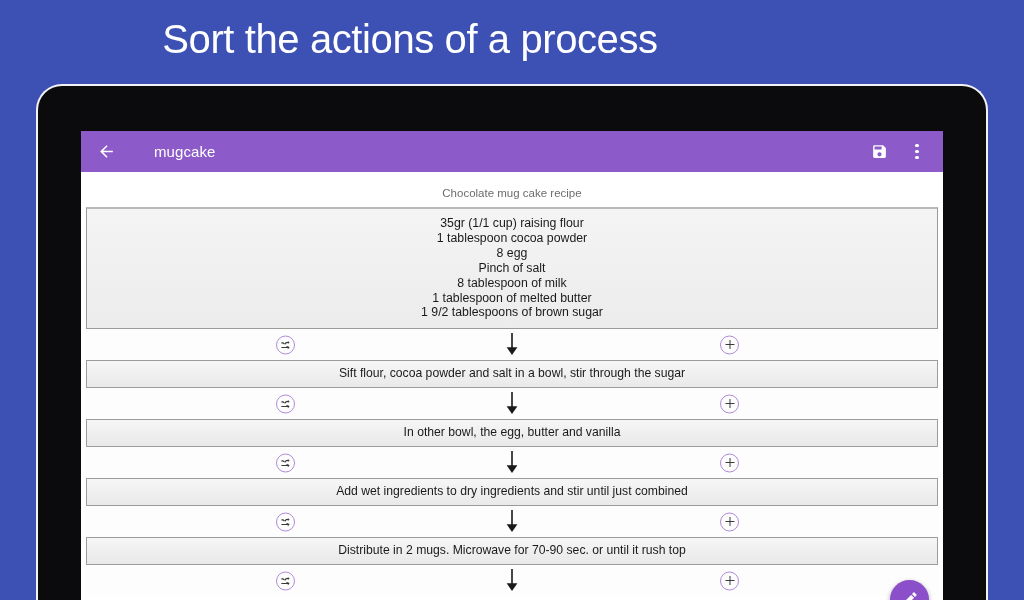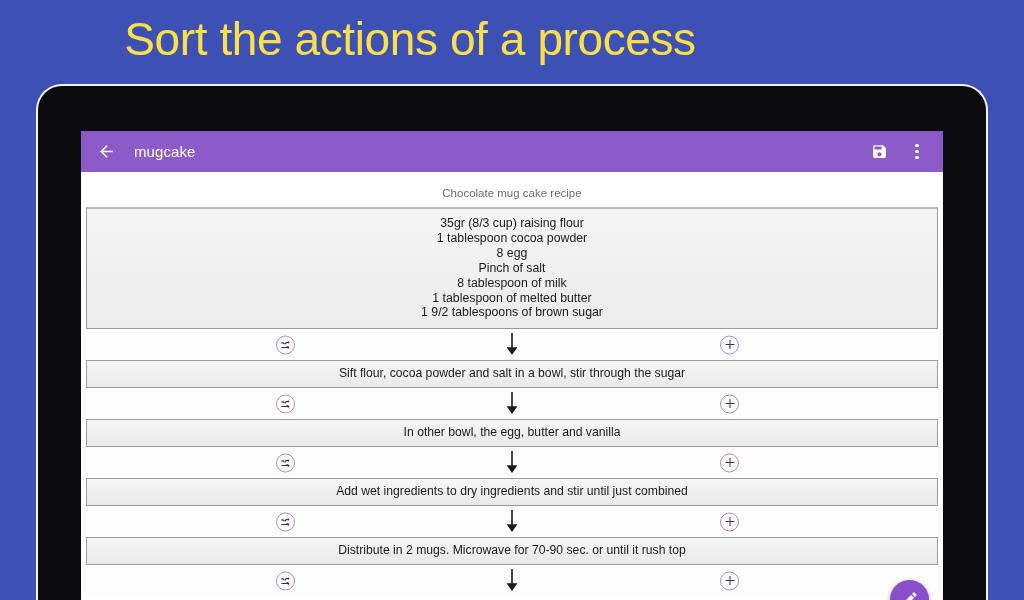--- a/index.html
+++ b/index.html
@@ -16,22 +16,22 @@
     position: relative;
   }
 
   
   .promo-title {
     position: absolute;
     top: 8px;
     left: 0;
     width: 820px;
     text-align: center;
-    color: #fde047;
-    font-size: 46px;
+    color: #ffffff;
+    font-size: 40px;
     font-weight: 400;
     letter-spacing: -0.4px;
     line-height: 62px;
     white-space: nowrap;
   }
 
   
   .device-frame {
     position: absolute;
     left: 36px;
@@ -56,20 +56,21 @@
   }
 
   
   .app-bar {
     height: 41px;
     background: #8d5bc9;
     display: flex;
     align-items: center;
     padding: 0 11px 0 10px;
     position: relative;
+    gap: 20px;
   }
 
   .appbar-btn {
     width: 30px;
     height: 30px;
     display: flex;
     align-items: center;
     justify-content: center;
     flex: none;
   }
@@ -227,21 +228,21 @@
     </div>
 
     <div class="content">
 
       <div class="recipe-subtitle">Chocolate mug cake recipe</div>
 
       <div class="panel-wrap">
 
         <div class="card">
           <div class="ingredients">
-            <div>35gr (8/3 cup) raising flour</div>
+            <div>35gr (1/1 cup) raising flour</div>
             <div>1 tablespoon cocoa powder</div>
             <div>8 egg</div>
             <div>Pinch of salt</div>
             <div>8 tablespoon of milk</div>
             <div>1 tablespoon of melted butter</div>
             <div>1 9/2 tablespoons of brown sugar</div>
           </div>
         </div>
 
         <div class="connector">

